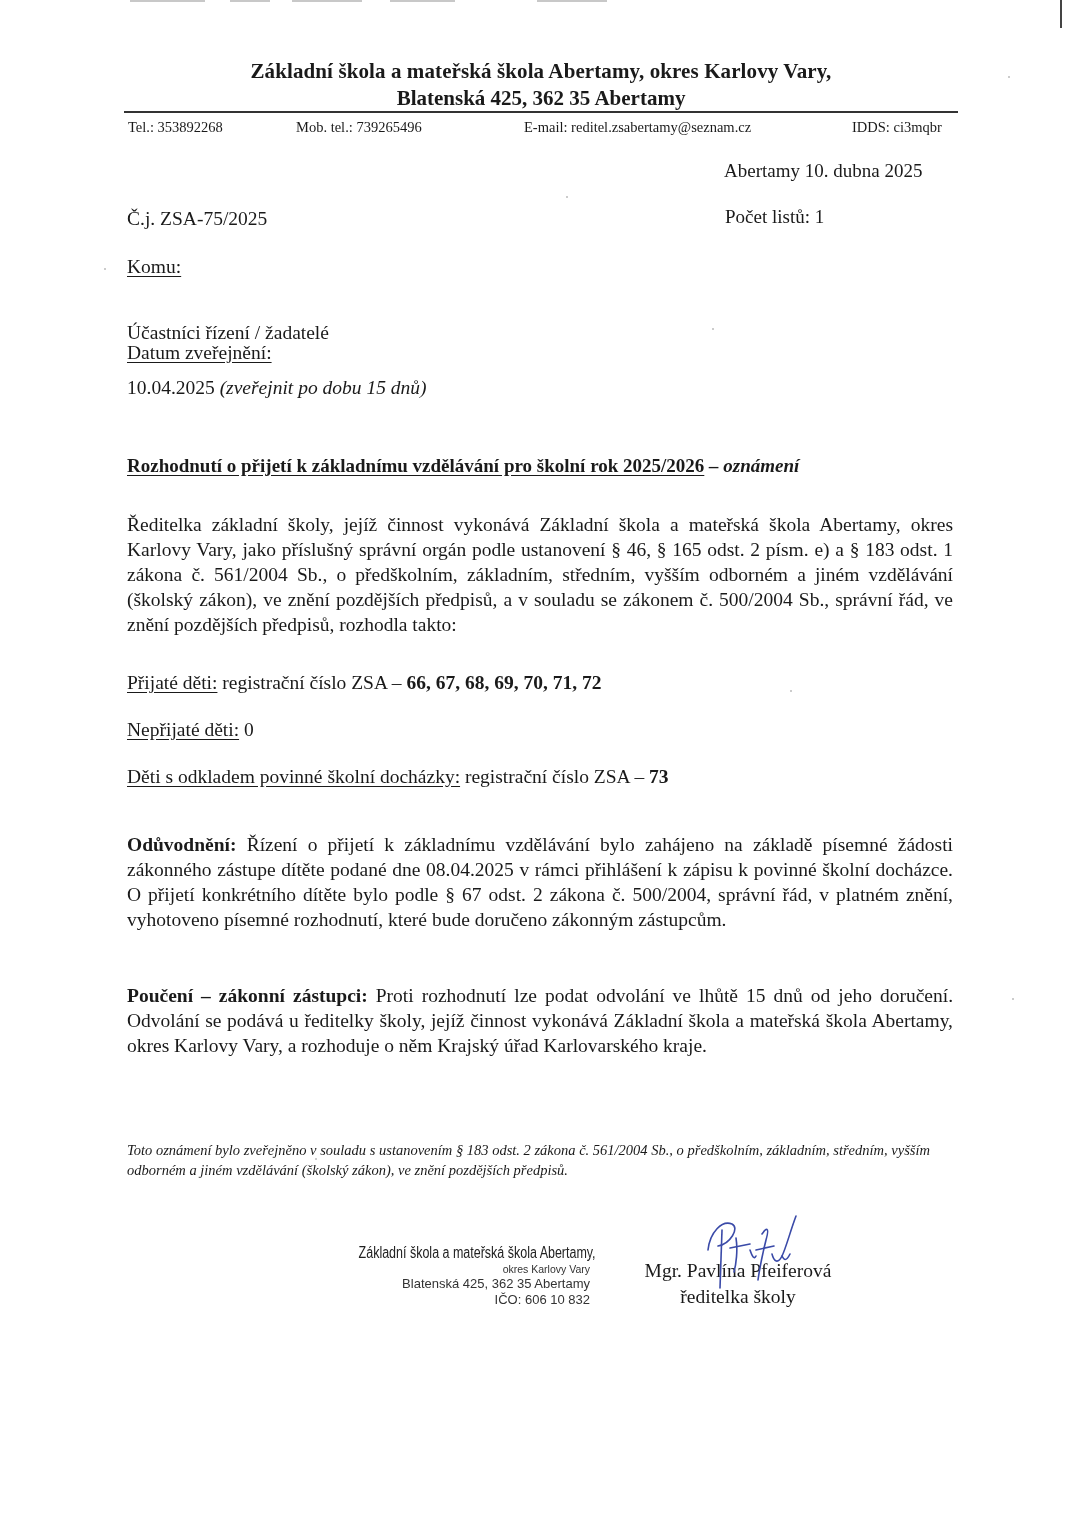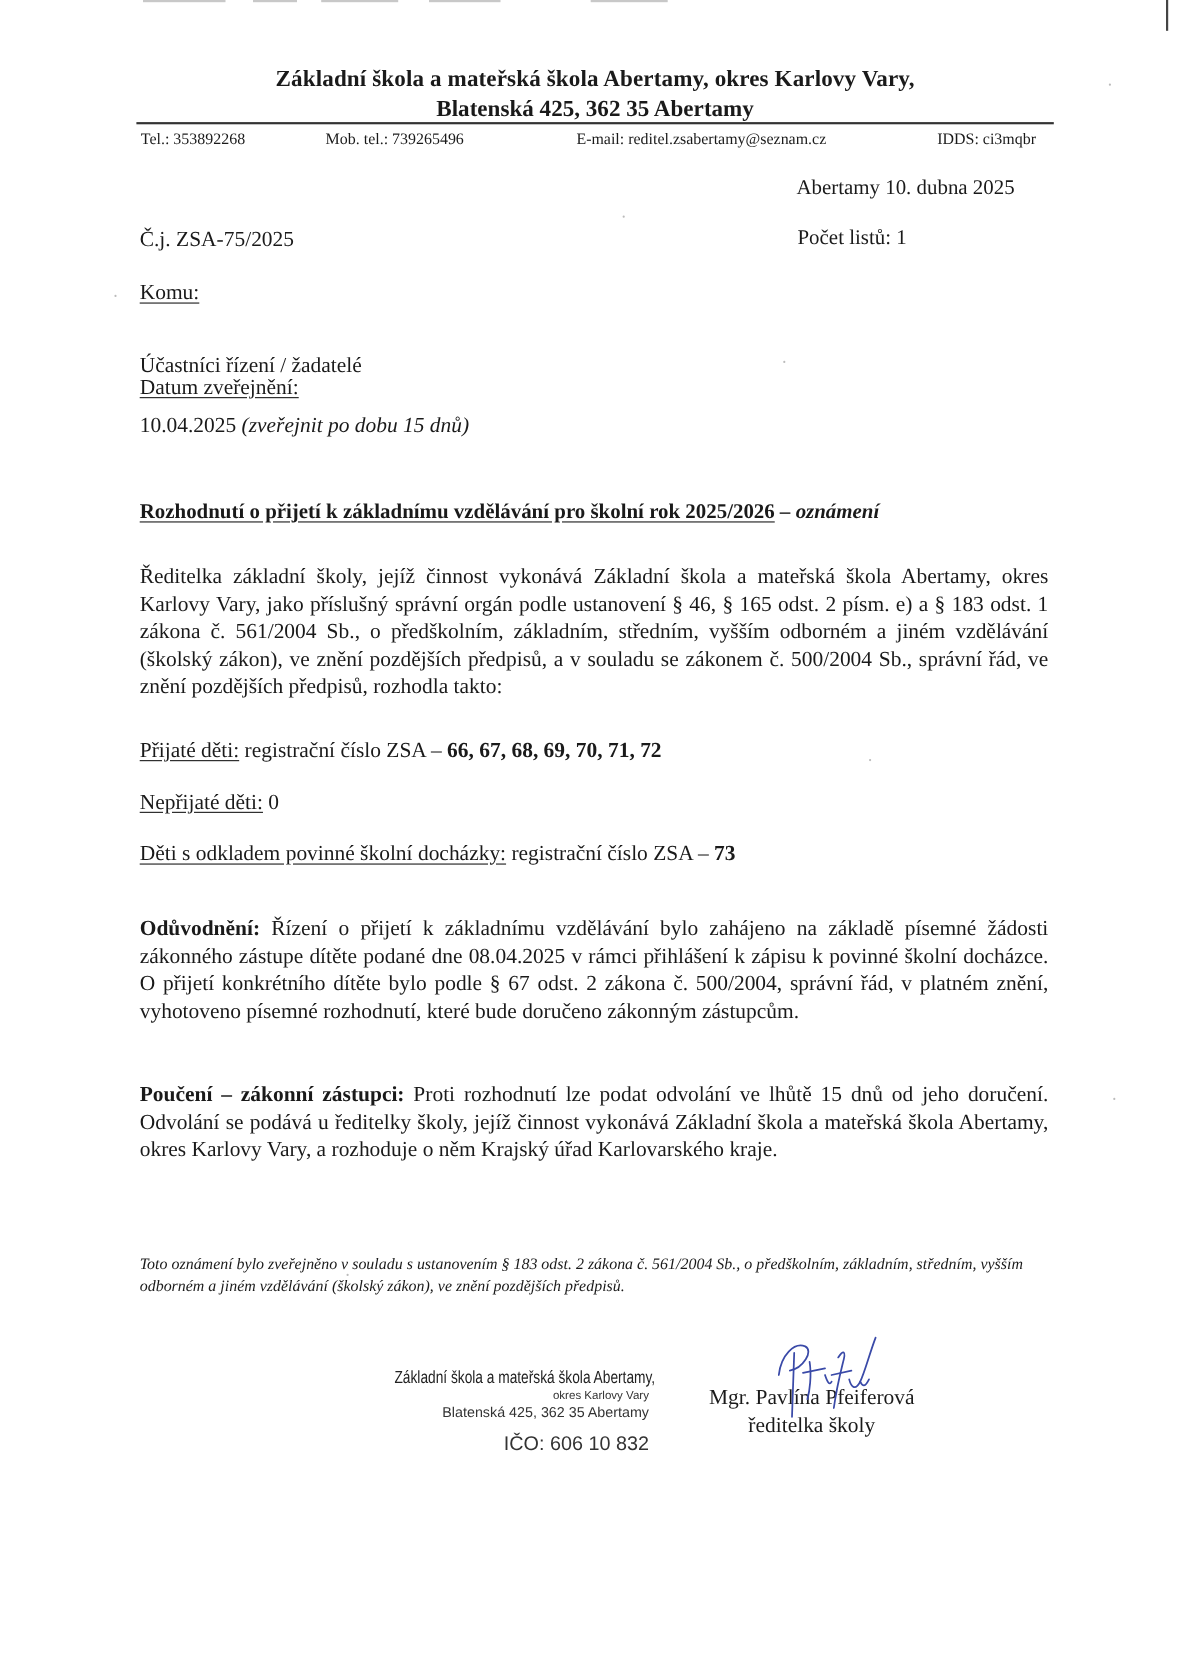--- a/index.html
+++ b/index.html
@@ -46,21 +46,21 @@
     .l-neprijate { top: 719px; }
     .l-odklad { top: 766px; }
     .line b { font-weight: bold; }
 
     .note { position: absolute; left: 127px; top: 1104px; width: 830px; font-size: 14.5px; line-height: 20px; font-style: italic; margin-top: 36px; }
 
     .stamp { position: absolute; left: 330px; top: 1244px; width: 260px; text-align: right; }
     .stamp .s1 { font-family: "Liberation Sans", "DejaVu Sans", sans-serif; font-size: 16px; transform: scaleX(0.78); transform-origin: center; white-space: nowrap; color: #222; }
     .stamp .s2 { font-family: "Liberation Sans", "DejaVu Sans", sans-serif; font-size: 10.5px; color: #333; margin-top: 1px; }
     .stamp .s3 { font-family: "Liberation Sans", "DejaVu Sans", sans-serif; font-size: 13px; color: #333; margin-top: 1px; }
-    .stamp .s4 { font-family: "Liberation Sans", "DejaVu Sans", sans-serif; font-size: 18px; color: #333; margin-top: 11px; }
+    .stamp .s4 { font-family: "Liberation Sans", "DejaVu Sans", sans-serif; font-size: 13px; color: #333; margin-top: 1px; }
 
     .signatory { position: absolute; left: 628px; top: 1258px; width: 220px; text-align: center; font-size: 19.5px; line-height: 26px; }
     .signature { position: absolute; left: 700px; top: 1210px; width: 110px; height: 85px; }
 
     .speck { position: absolute; width: 2px; height: 2px; background: #bbb; border-radius: 1px; }
   </style>
 </head>
 <body>
 
 <div class="page">

